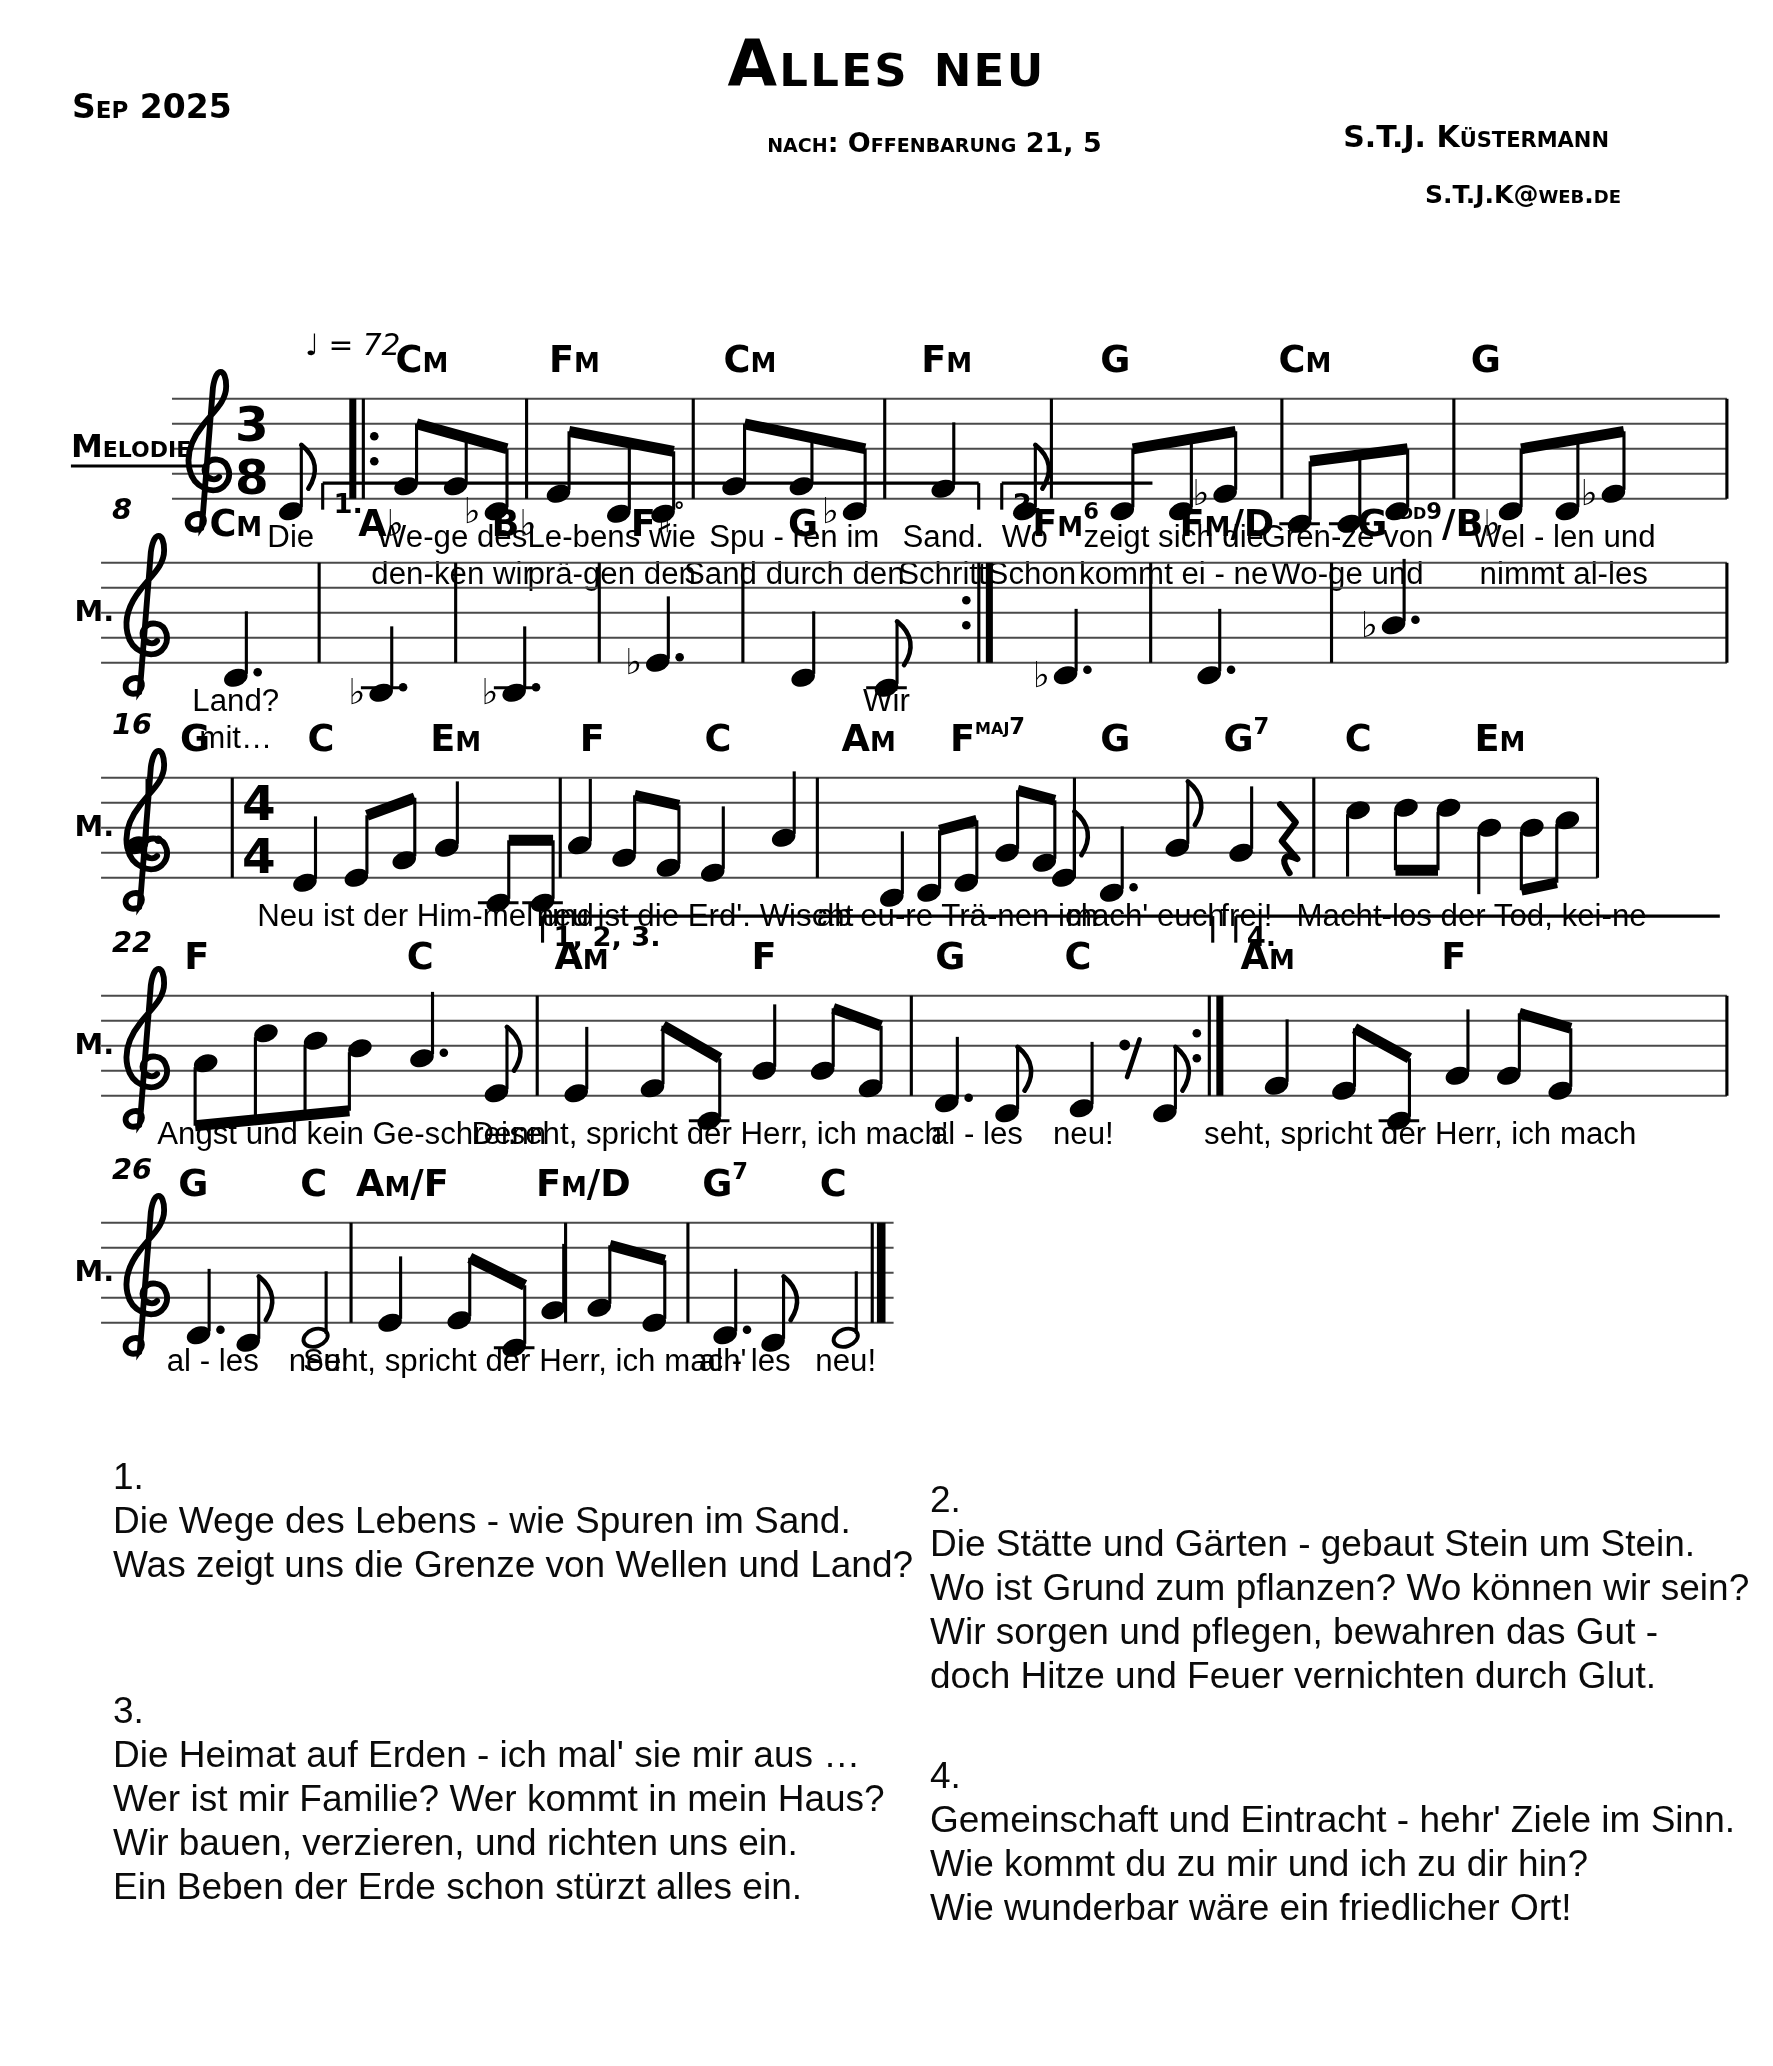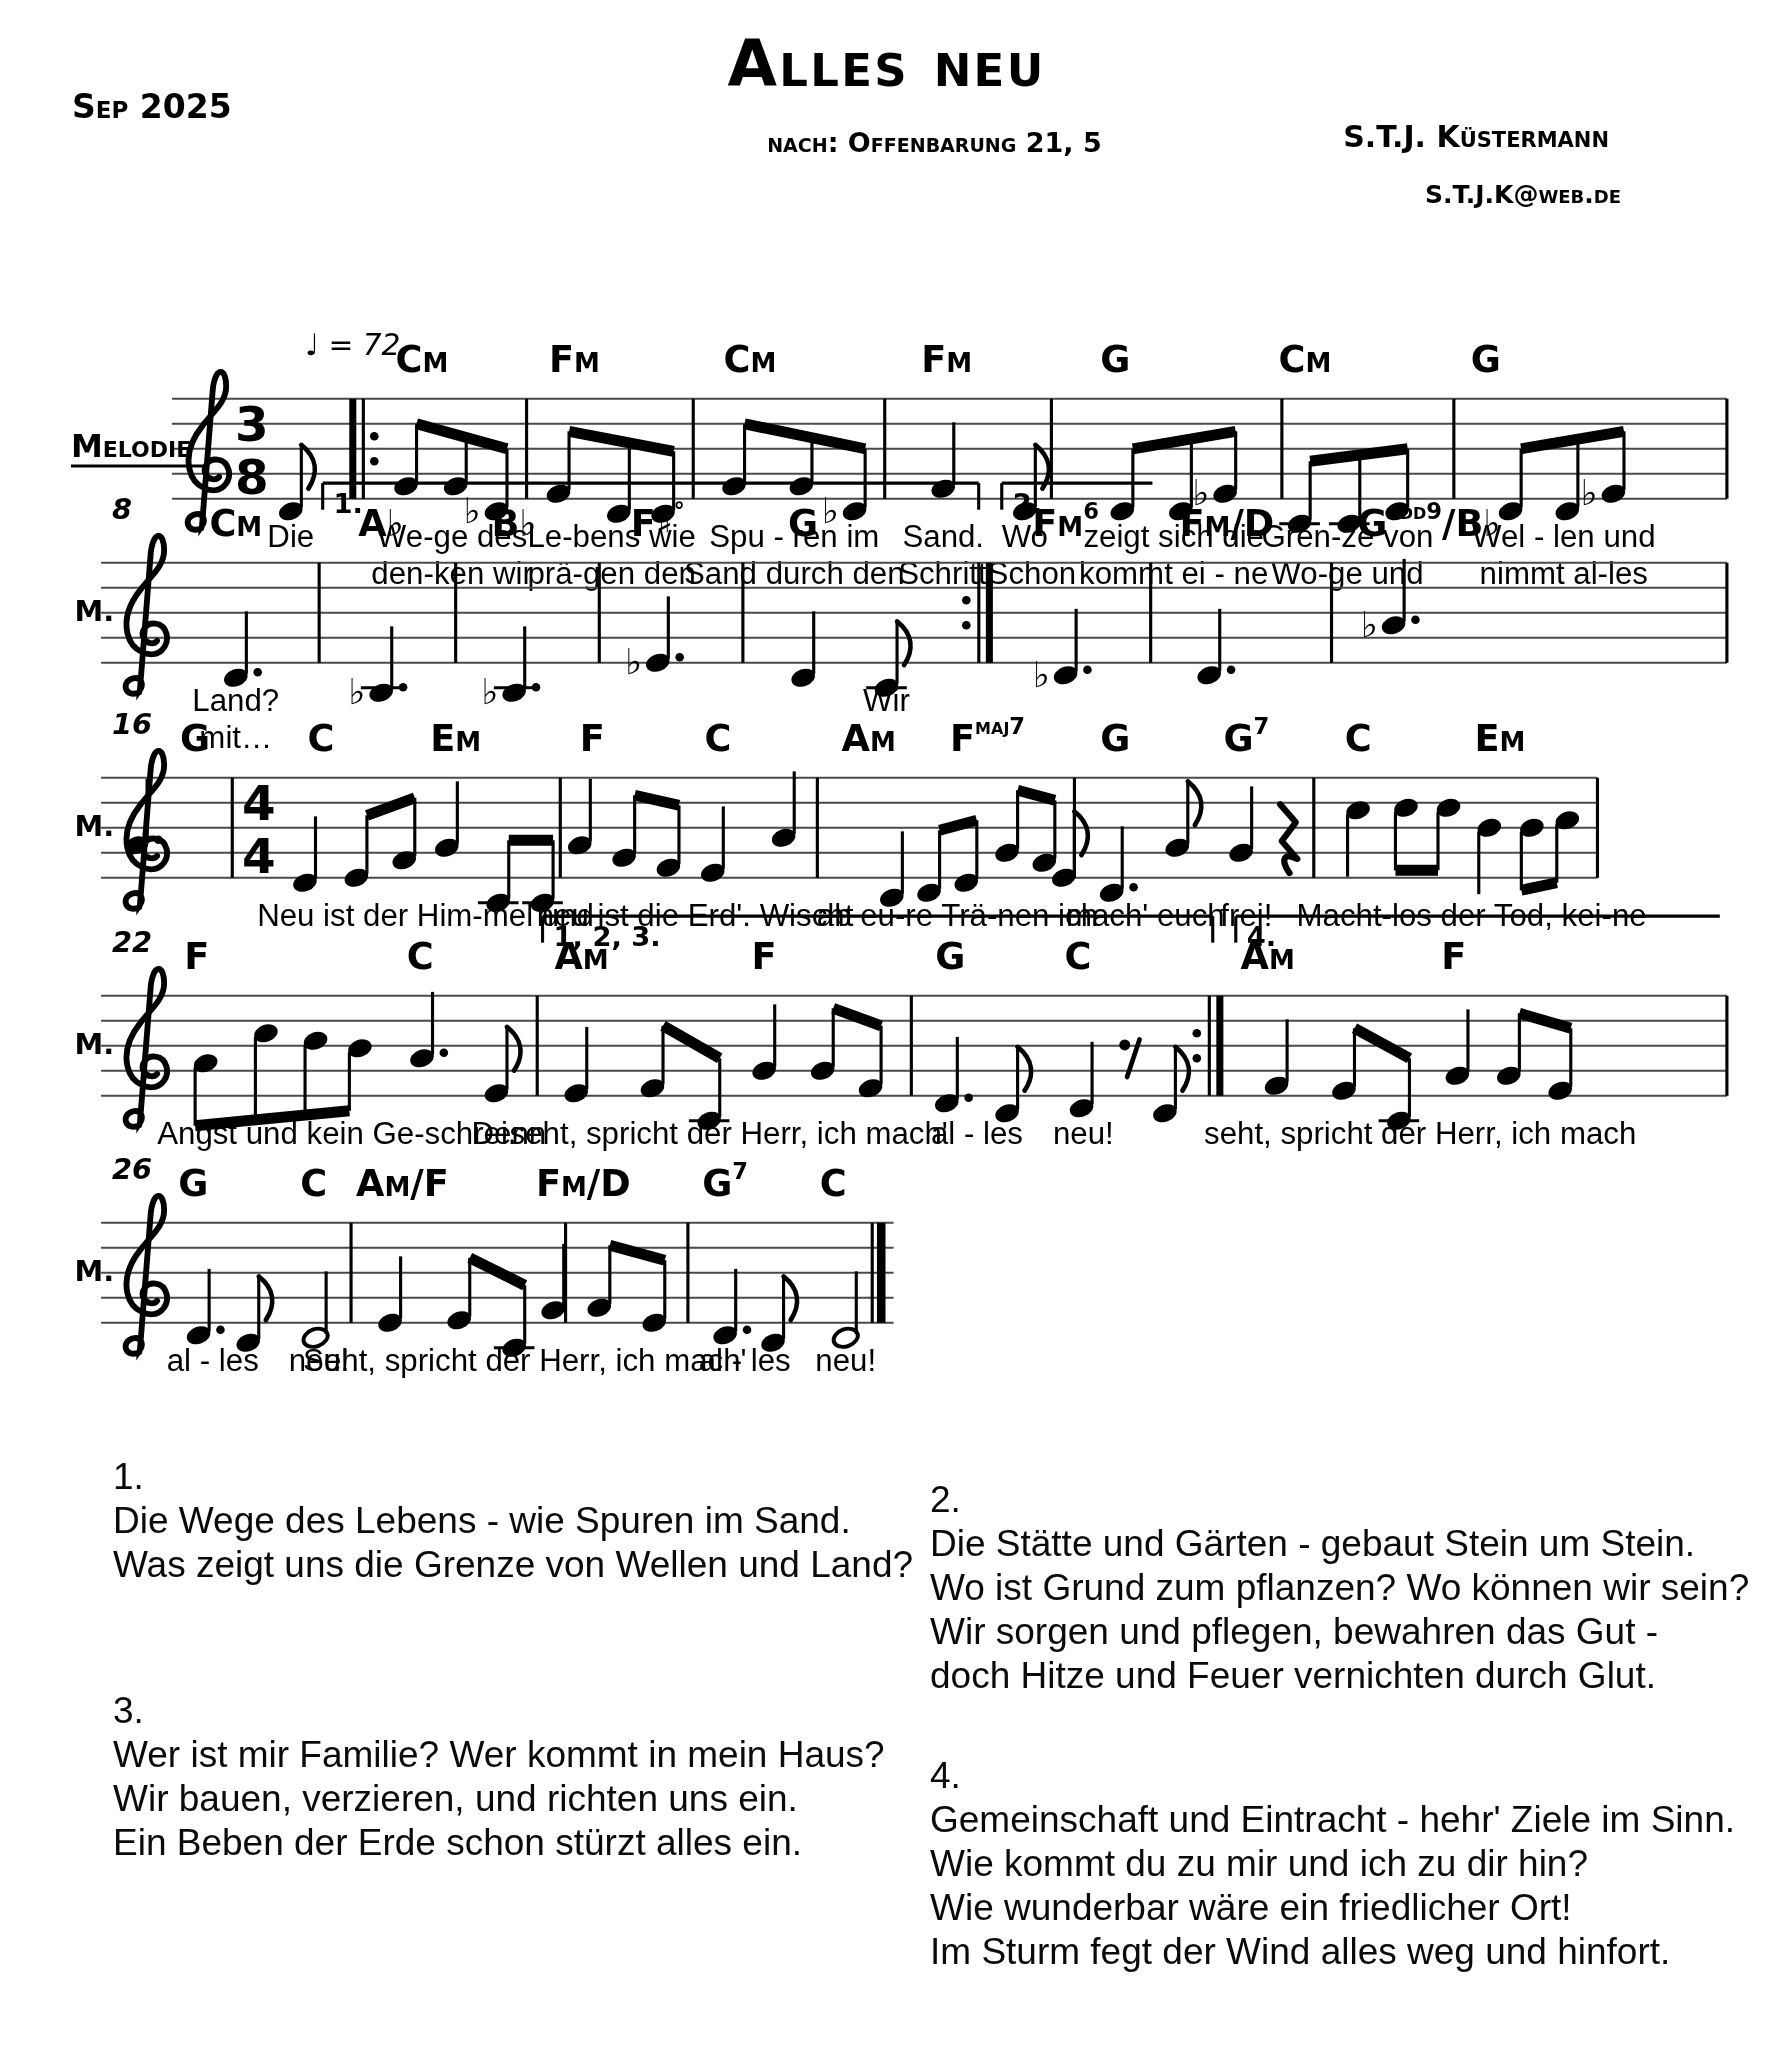--- a/index.html
+++ b/index.html
@@ -546,25 +546,25 @@
   </div>
   <div class="verse v2">
     <div>2.</div>
     <div>Die Stätte und Gärten - gebaut Stein um Stein.</div>
     <div>Wo ist Grund zum pflanzen? Wo können wir sein?</div>
     <div>Wir sorgen und pflegen, bewahren das Gut -</div>
     <div>doch Hitze und Feuer vernichten durch Glut.</div>
   </div>
   <div class="verse v3">
     <div>3.</div>
+    <div>Die Heimat auf Erden - ich mal' sie mir aus …</div>
     <div>Wer ist mir Familie? Wer kommt in mein Haus?</div>
     <div>Wir bauen, verzieren, und richten uns ein.</div>
     <div>Ein Beben der Erde schon stürzt alles ein.</div>
   </div>
   <div class="verse v4">
     <div>4.</div>
     <div>Gemeinschaft und Eintracht - hehr' Ziele im Sinn.</div>
     <div>Wie kommt du zu mir und ich zu dir hin?</div>
     <div>Wie wunderbar wäre ein friedlicher Ort!</div>
-    <div>Im Sturm fegt der Wind alles weg und hinfort.</div>
   </div>
 </div>
 
 
 </body></html>

